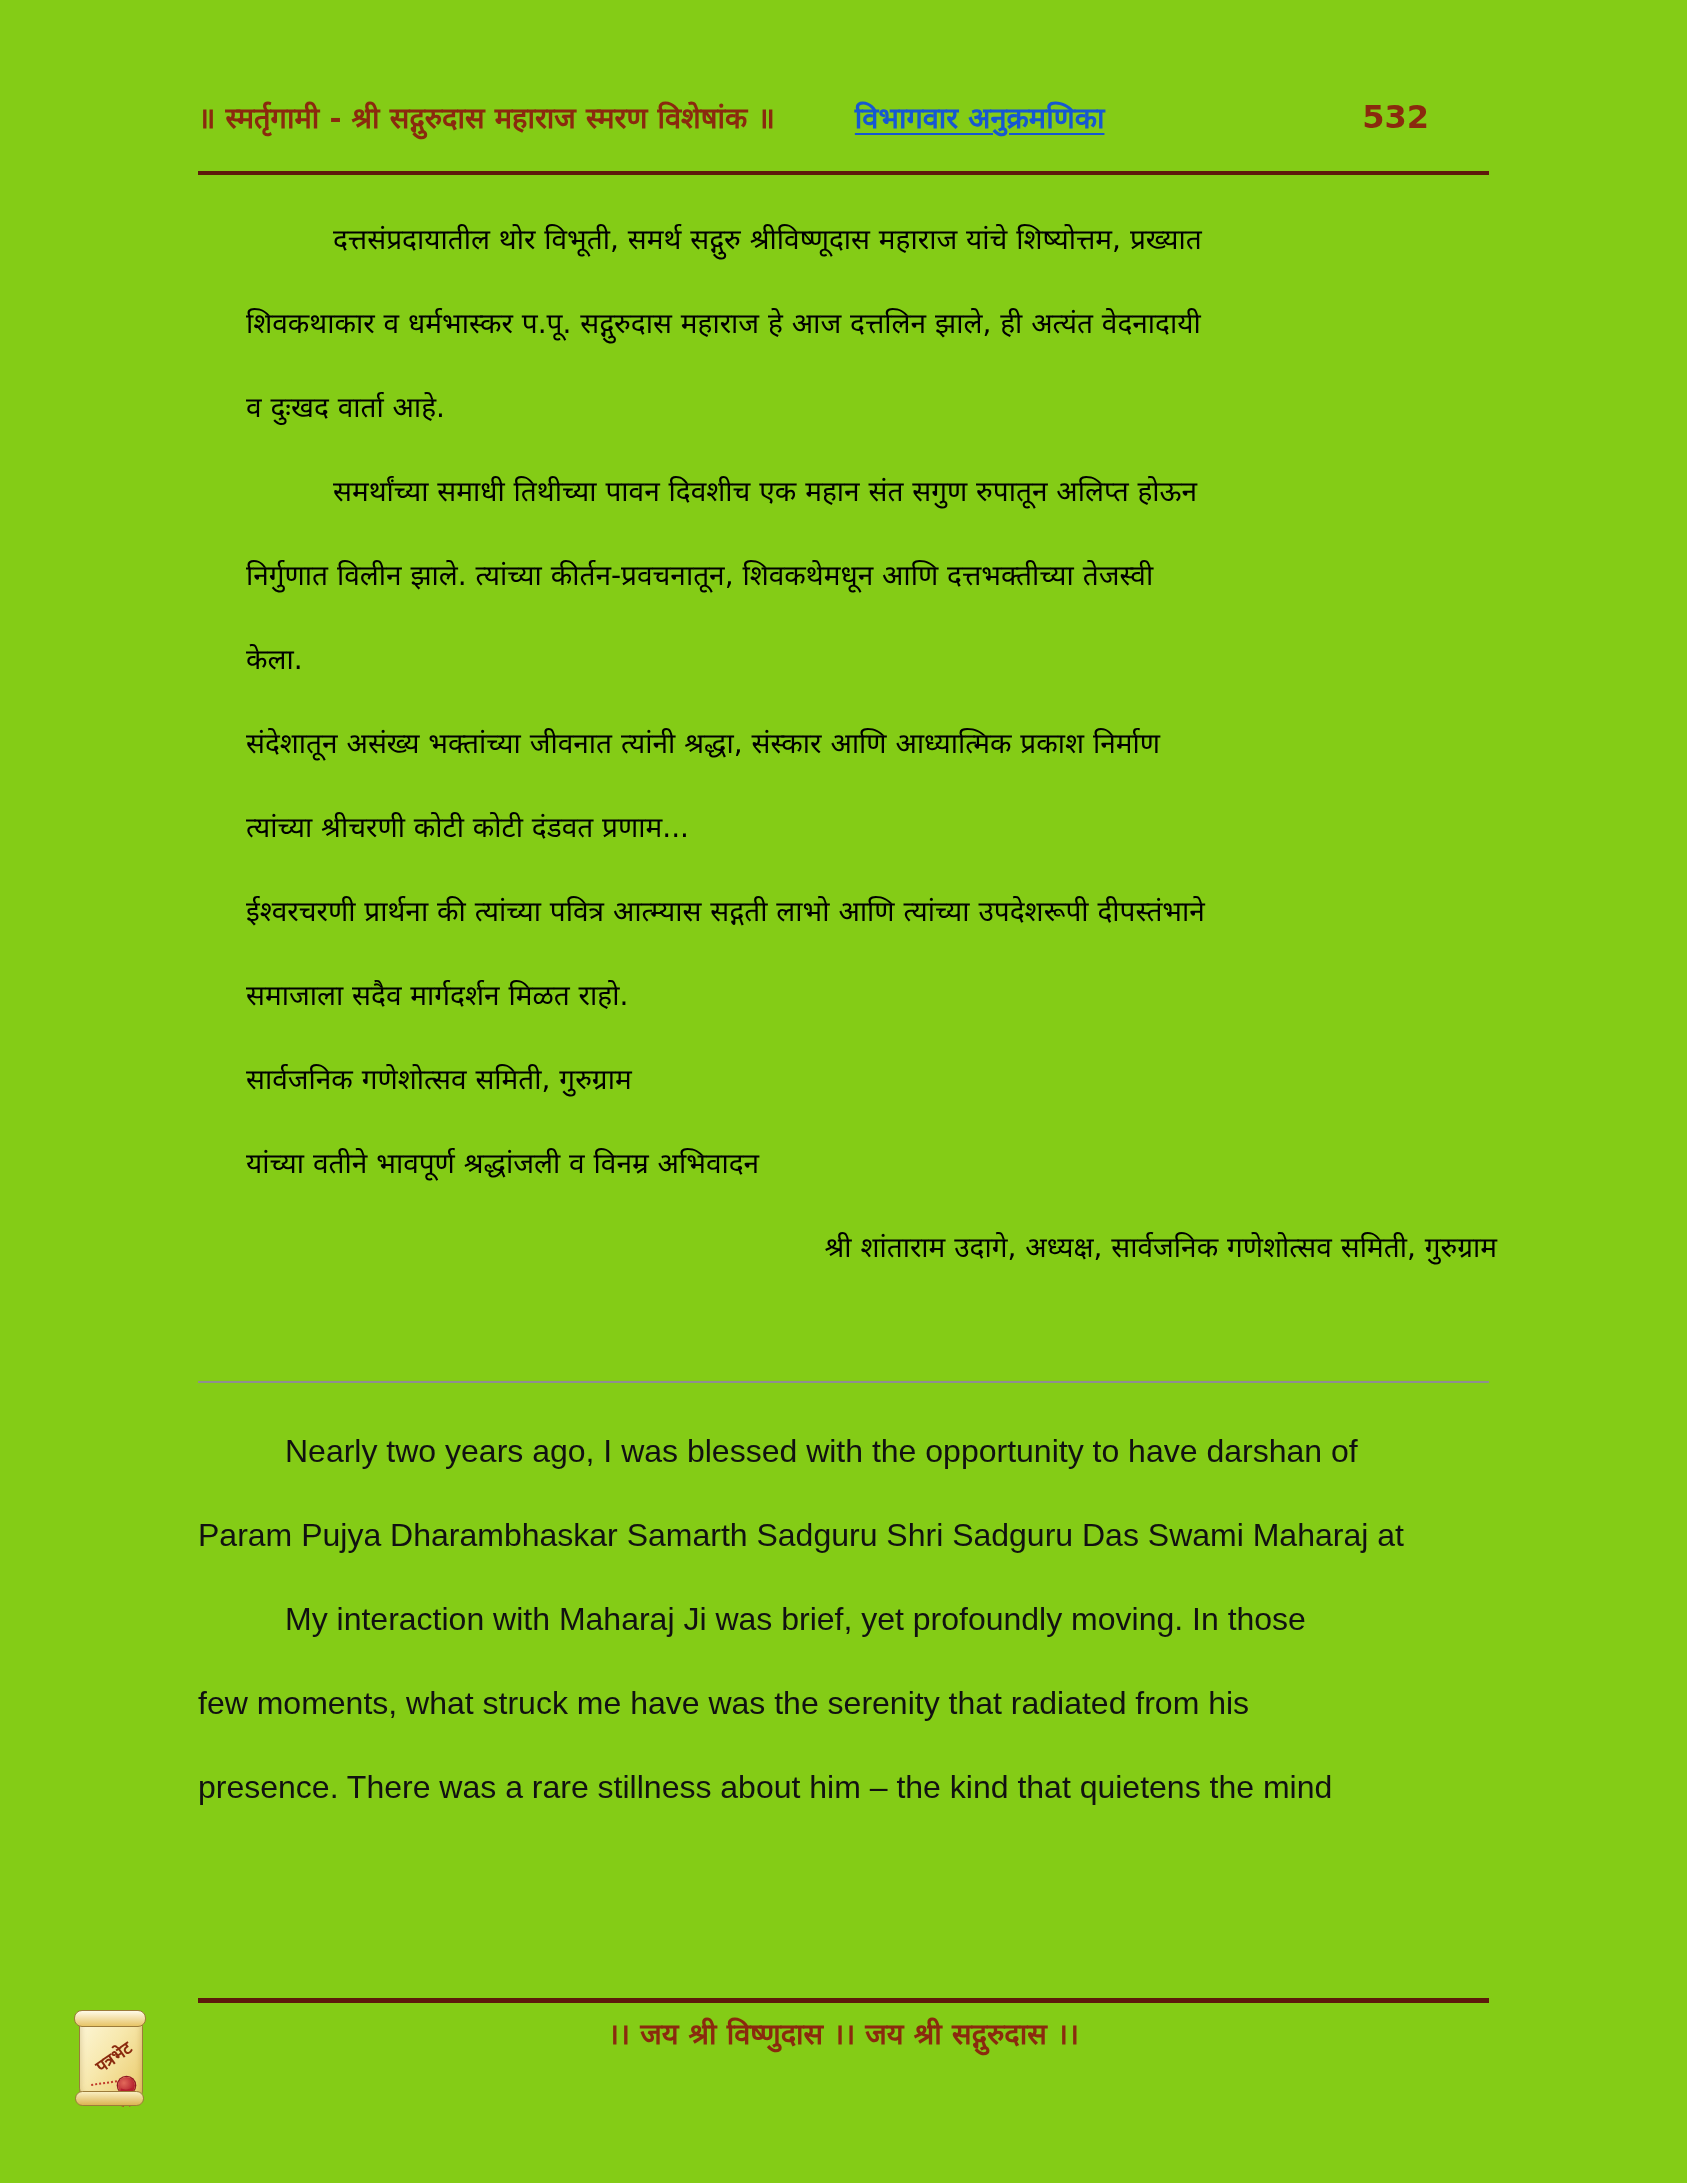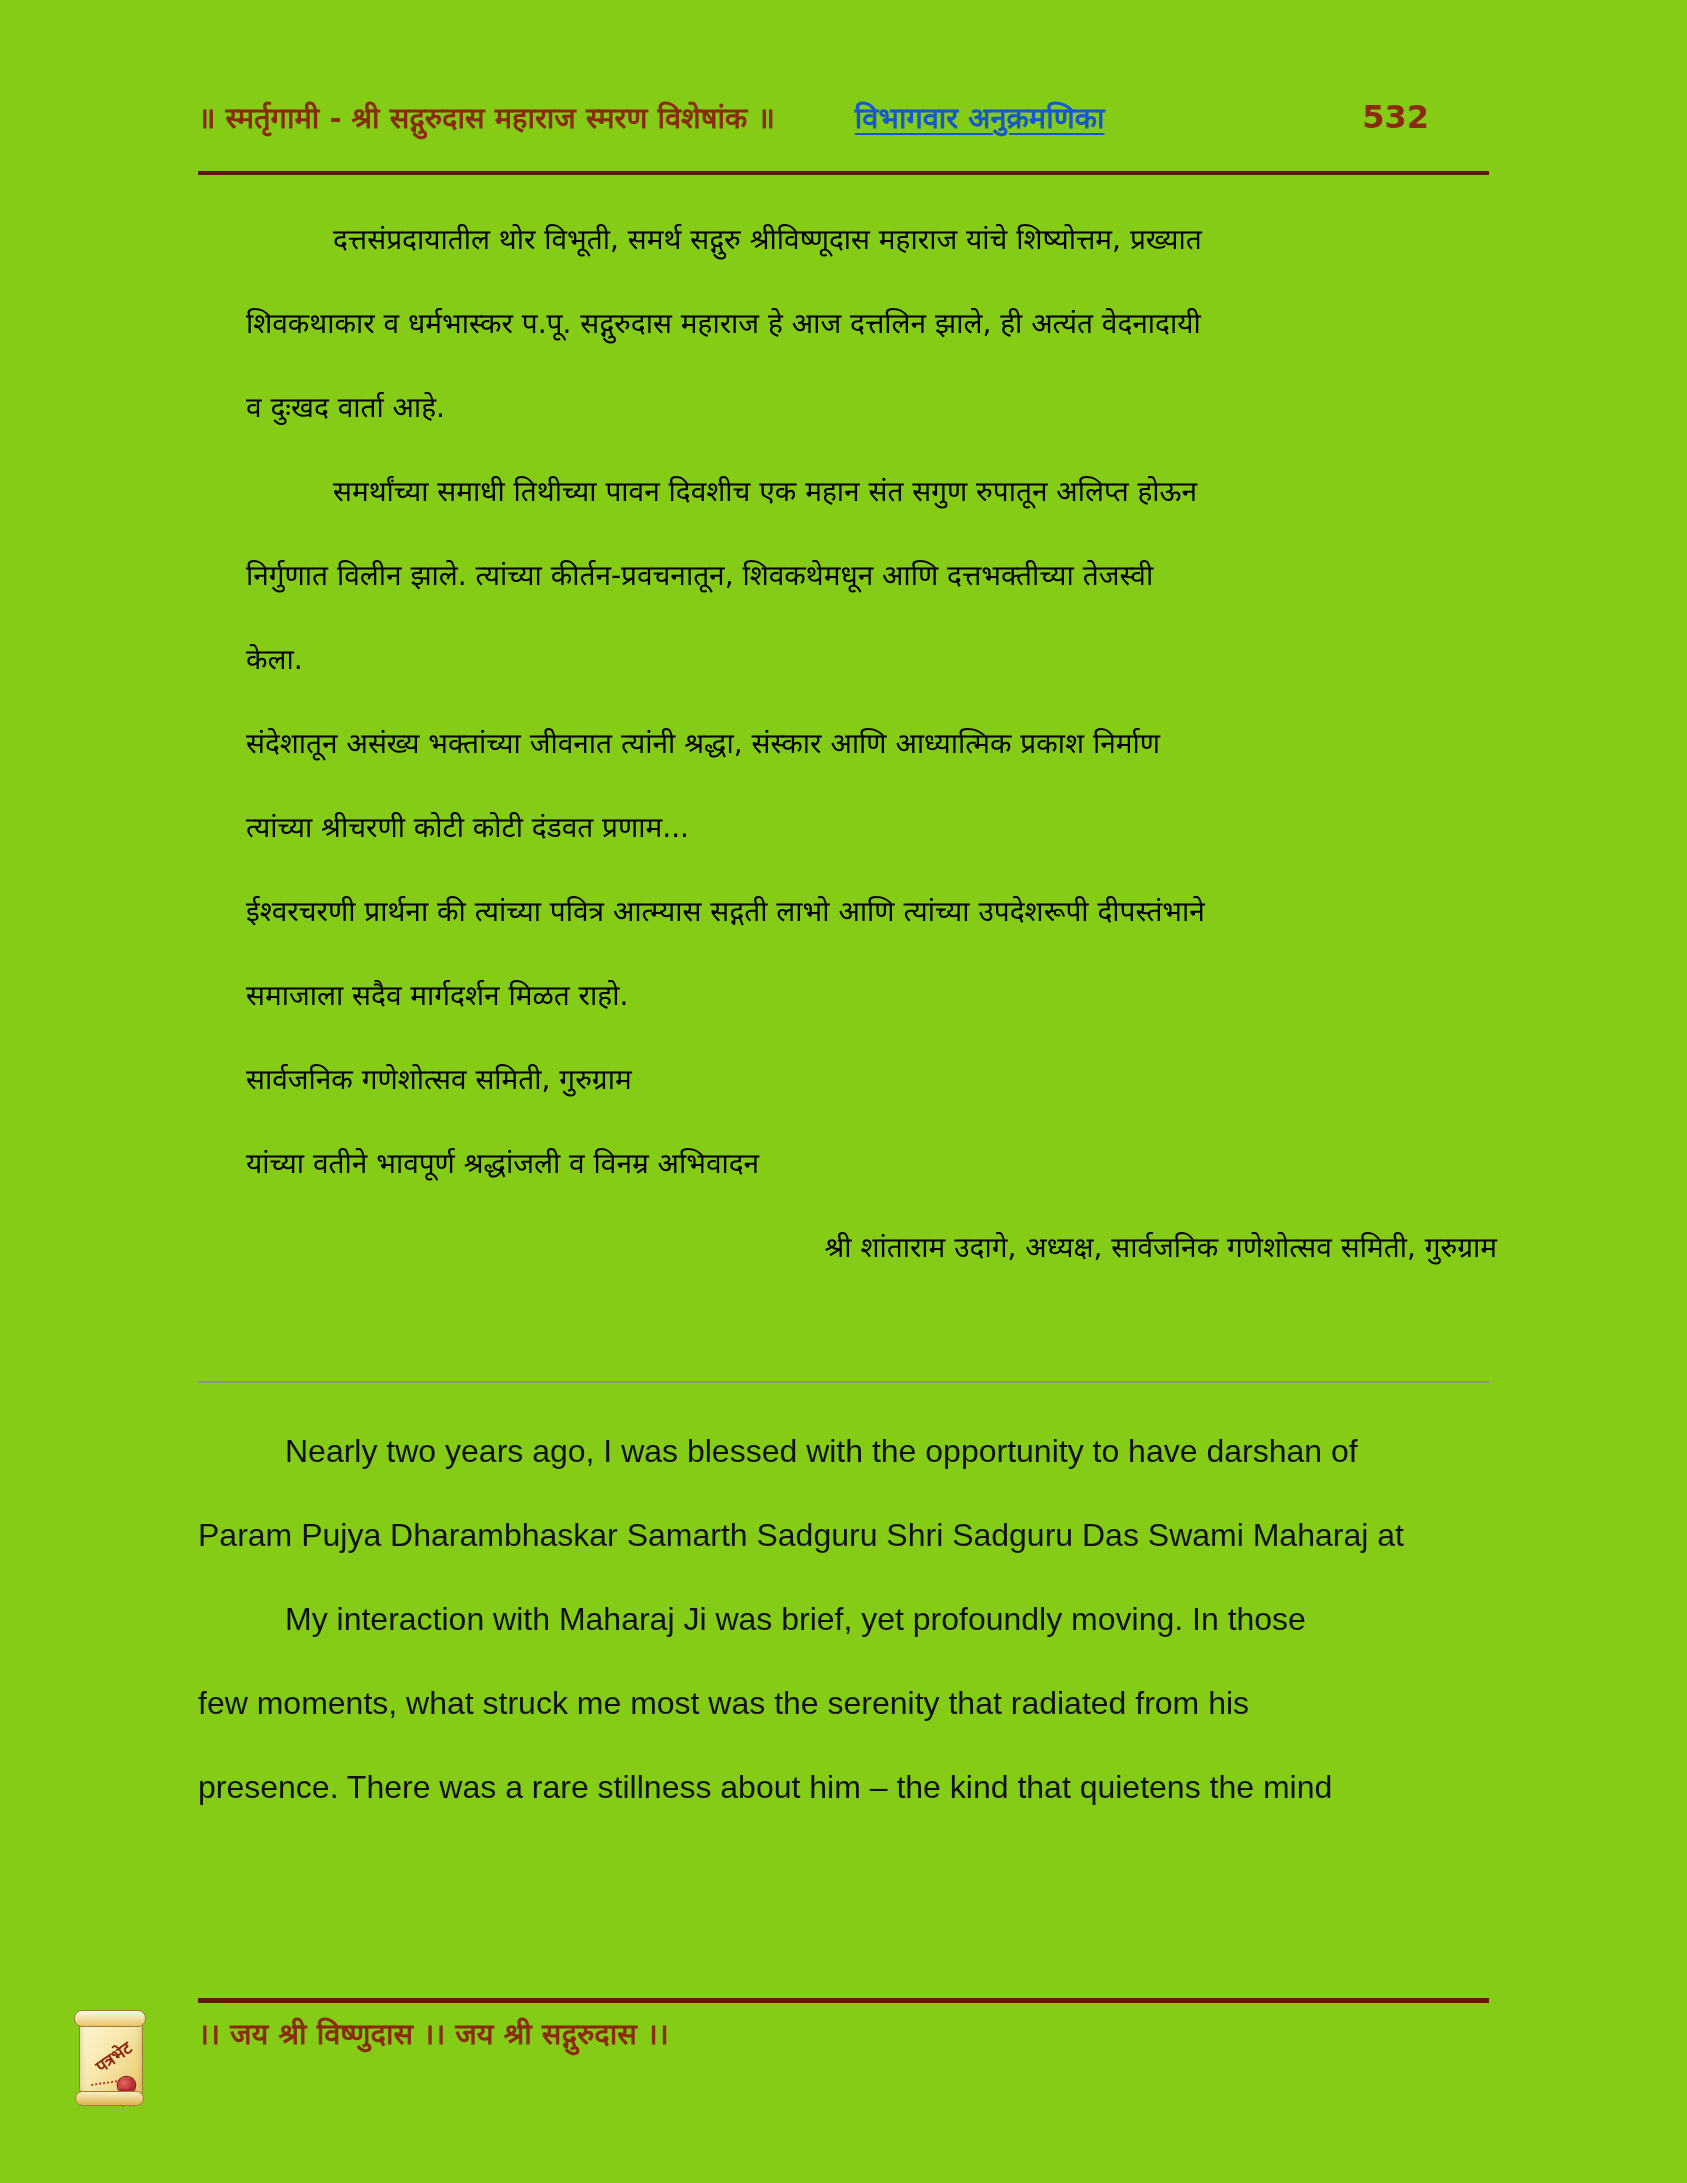--- a/index.html
+++ b/index.html
@@ -68,21 +68,21 @@
   
   .tline.indent{padding-left:87px;}
   .tline.right{text-align:right;white-space:nowrap;}
   
   .footer-rule{
     position:absolute;left:198px;right:198px;top:1998px;height:5.3px;
     background:var(--rule_dark);
   }
   .footer-blessing{
     position:absolute;left:198px;right:198px;top:2013px;
-    text-align:left;
+    text-align:center;
     color:var(--maroon);
     font-size:29px;font-weight:bold;
     line-height:42px;
     white-space:nowrap;
   }
   
   .logo{
     position:absolute;left:74px;top:2009px;width:74px;height:99px;
   }
   .scroll-body{
@@ -153,21 +153,21 @@
       <div class="tline">यांच्या वतीने भावपूर्ण श्रद्धांजली व विनम्र अभिवादन</div>
       <div class="tline right">श्री शांताराम उदागे, अध्यक्ष, सार्वजनिक गणेशोत्सव समिती, गुरुग्राम</div>
     </div>
 
   <div class="section-divider"></div>
 
   <div class="english-section">
       <div class="tline indent">Nearly two years ago, I was blessed with the opportunity to have darshan of</div>
       <div class="tline">Param Pujya Dharambhaskar Samarth Sadguru Shri Sadguru Das Swami Maharaj at</div>
       <div class="tline indent">My interaction with Maharaj Ji was brief, yet profoundly moving. In those</div>
-      <div class="tline">few moments, what struck me most was the serenity that radiated from his</div>
+      <div class="tline">few moments, what struck me have was the serenity that radiated from his</div>
       <div class="tline">presence. There was a rare stillness about him – the kind that quietens the mind</div>
     </div>
 
   <div class="footer-rule"></div>
   <div class="footer-blessing">।। जय श्री विष्णुदास ।। जय श्री सद्गुरुदास ।।</div>
 
   <div class="logo">
     <div class="scroll-body">
       <span class="logo-title">पत्रभेट</span>
       <span class="logo-tagline"></span>

